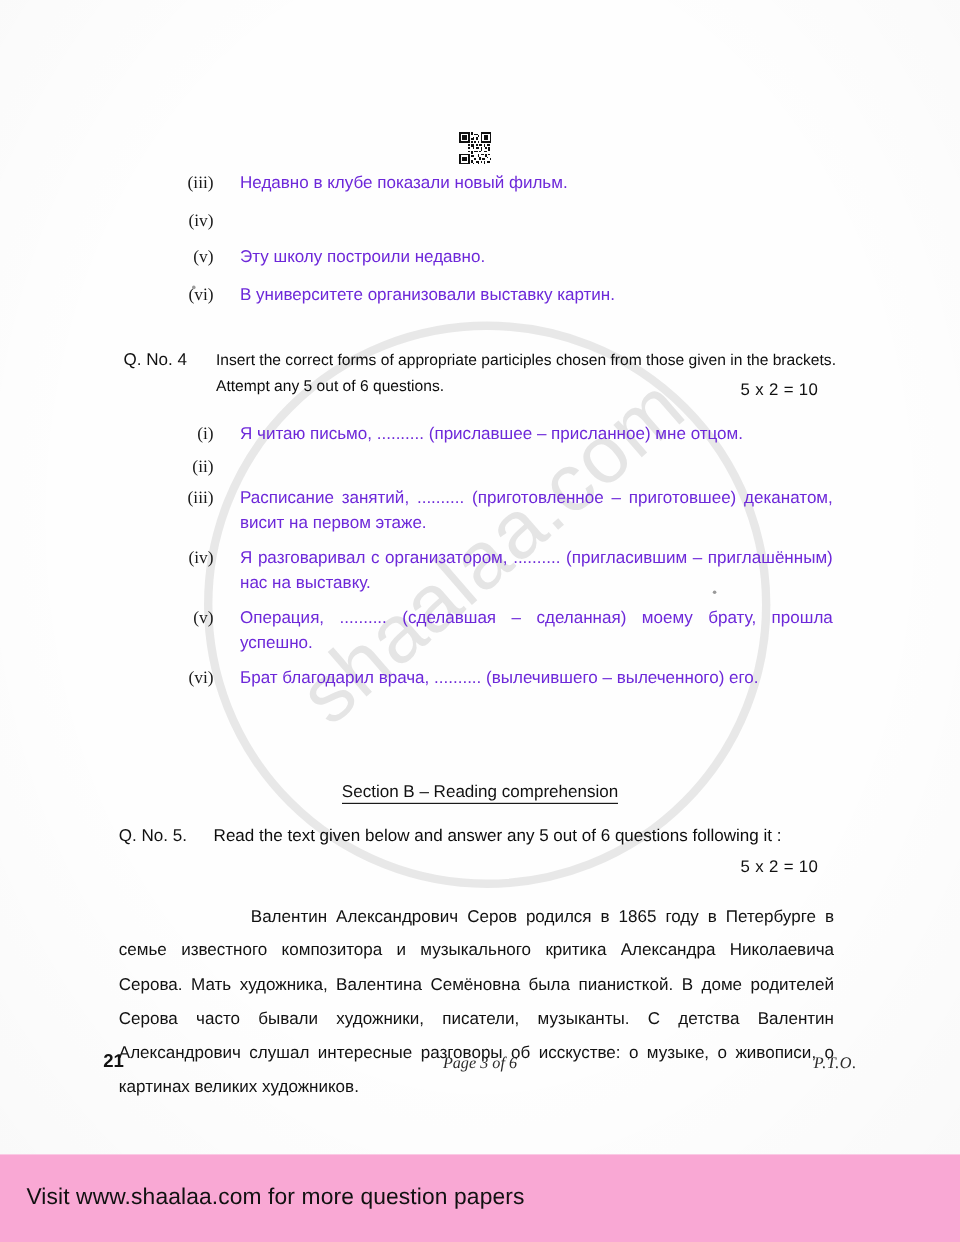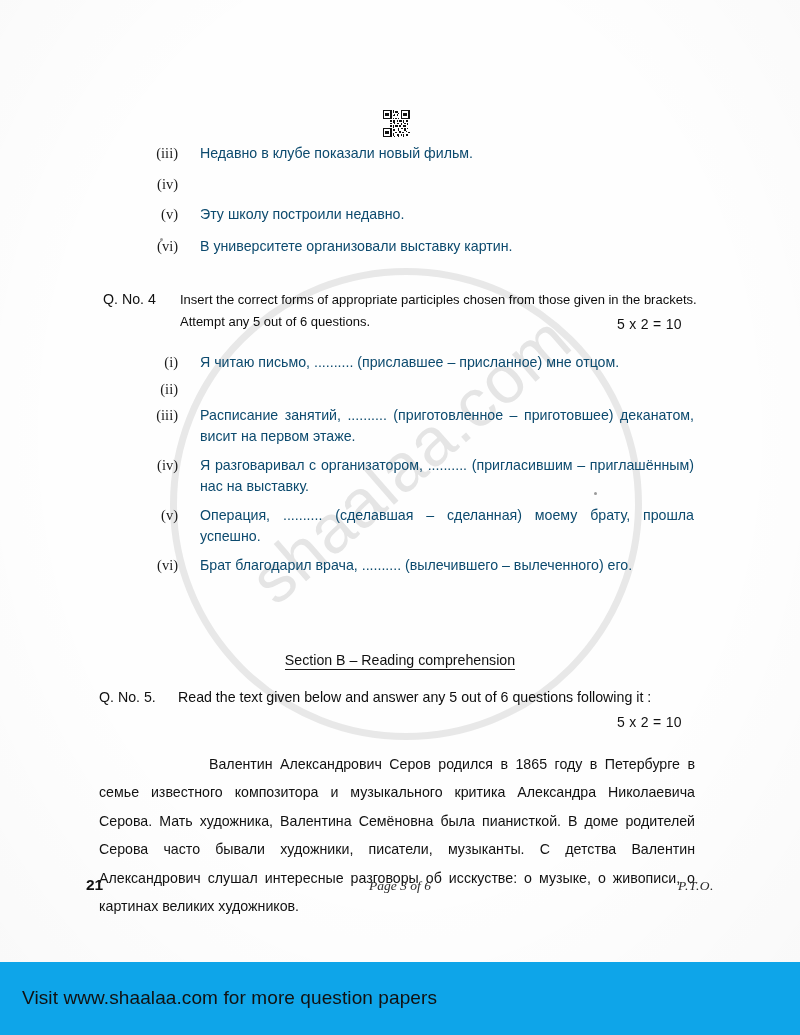--- a/index.html
+++ b/index.html
@@ -104,21 +104,21 @@
     min-width: 44px;
     text-align: right;
     padding-right: 22px;
     font-family: "Liberation Serif", serif;
     font-size: 14.5px;
     color: #1a1a1a;
   }
   .rn-body {
     font-size: 14.2px;
     line-height: 1.52;
-    color: #0c4a6e;
+    color: #6d28d9;
   }
 
   
   #top-list { top: 143px; padding-left: 156px; }
   #top-list .rn-item { margin-bottom: 11px; }
 
   
   #q4-header {
     position: absolute;
     top: 289px;
@@ -249,21 +249,21 @@
     z-index: 2;
   }
 
   
   #promo-bar {
     position: absolute;
     left: 0;
     top: 962px;
     width: 800px;
     height: 73px;
-    background: #0ea5e9;
+    background: #f9a8d4;
   }
   #promo-text {
     position: absolute;
     left: 22px;
     top: 25px;
     font-size: 19px;
     color: #111;
     font-family: "Liberation Sans", sans-serif;
     letter-spacing: 0.1px;
   }

